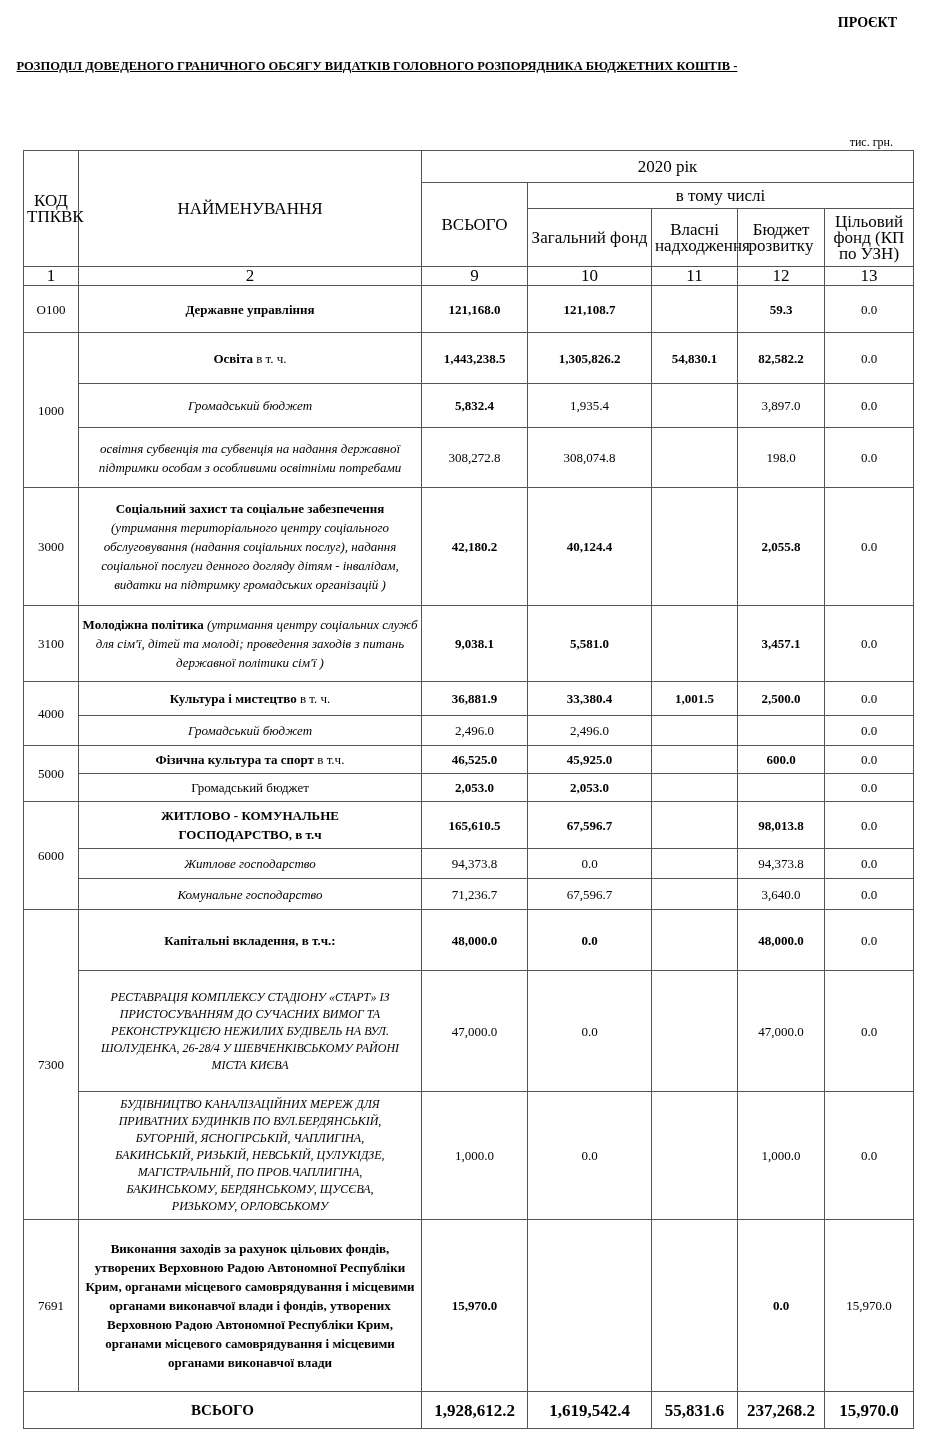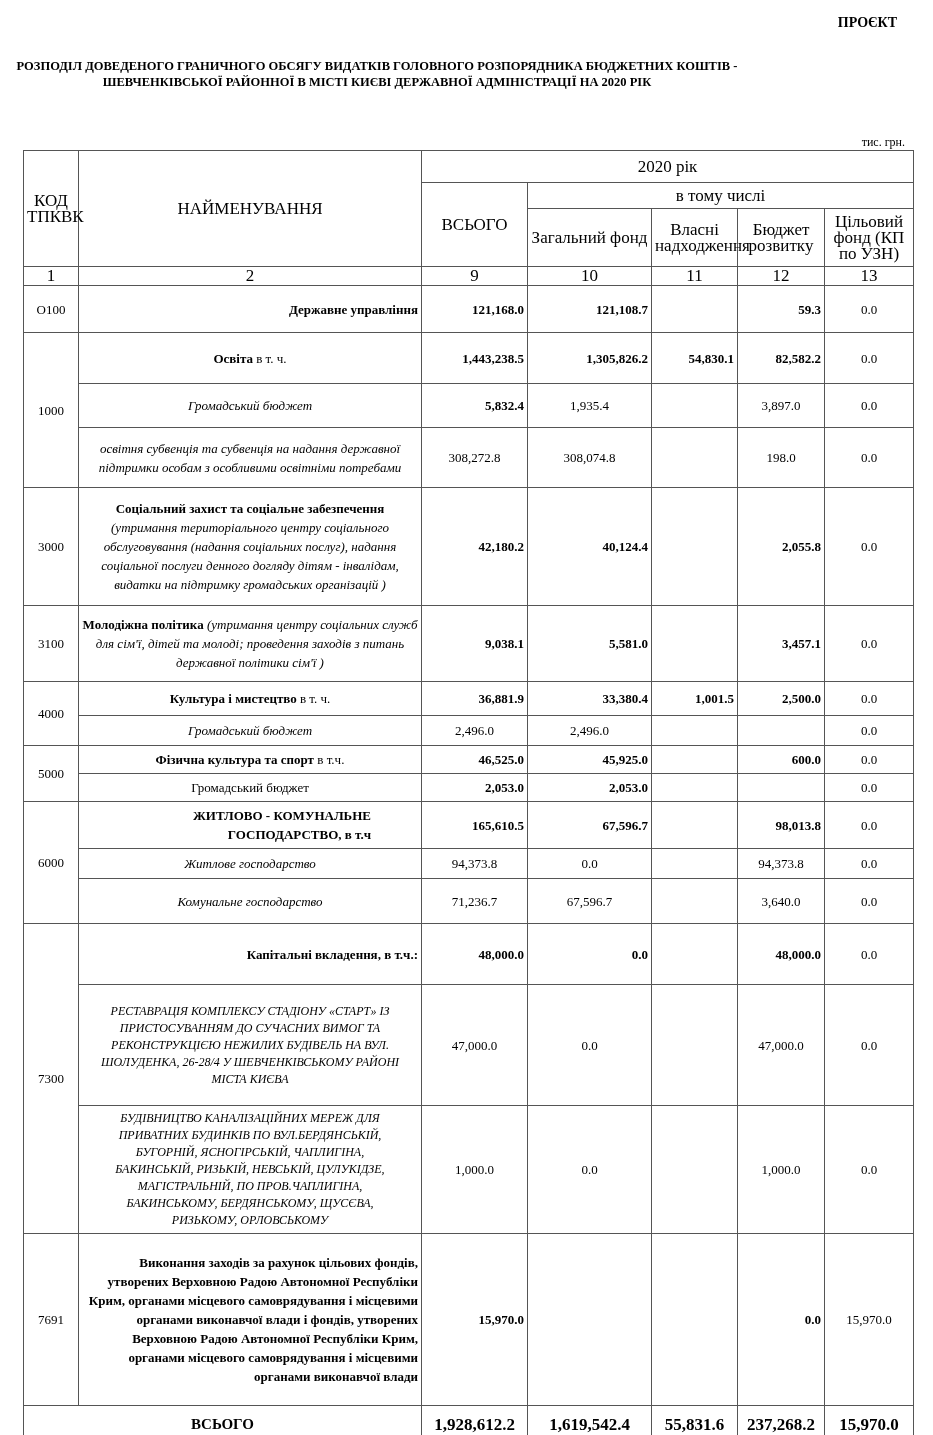--- a/index.html
+++ b/index.html
@@ -1,34 +1,33 @@
 <!DOCTYPE html>
 <html><head>
 <meta charset="utf-8">
 <style>
   html, body { margin:0; padding:0; background:#fff; }
   body { width:933px; height:1435px; position:relative; font-family:"Liberation Serif", serif; color:#000; }
   .project { position:absolute; top:15px; right:36px; font-weight:bold; font-size:14px; }
-  .title { position:absolute; top:58px; left:0; width:754px; text-align:center; font-weight:bold; font-size:12.5px; line-height:16px; }
-  .units { position:absolute; top:135px; right:28px; font-size:12px; }
+  .title { position:absolute; top:58px; left:0; width:754px; text-align:center; font-weight:bold; font-size:12.5px; line-height:16px;text-decoration:underline; }
+  .units { position:absolute; top:135px; right:40px; font-size:12px; }
   table { position:absolute; top:150px; left:23px; width:890px; border-collapse:collapse; table-layout:fixed; font-size:13px; }
   td { border:1px solid #555; text-align:center; vertical-align:middle; padding:1px 3px; line-height:19px; }
   .hdr td { font-size:17px; line-height:16px; }
-  .b { font-weight:bold;text-align:right; }
+  .b { font-weight:bold; }
   .i { font-style:italic; }
   .caps { font-size:12px; line-height:17px; }
   .tot td { font-weight:bold; font-size:17px; }
 </style>
 </head>
 <body>
 
 <div class="project">ПРОЄКТ</div>
 <div class="title">
   <div>РОЗПОДІЛ ДОВЕДЕНОГО ГРАНИЧНОГО ОБСЯГУ ВИДАТКІВ  ГОЛОВНОГО РОЗПОРЯДНИКА БЮДЖЕТНИХ КОШТІВ -</div>
-  <div>ШЕВЧЕНКІВСЬКОЇ РАЙОННОЇ В МІСТІ КИЄВІ ДЕРЖАВНОЇ  АДМІНІСТРАЦІЇ НА 2020 РІК</div>
 </div>
 <div class="units">тис. грн.</div>
 
 <table>
   <colgroup>
     <col style="width:55px">
       <col style="width:343px">
       <col style="width:106px">
       <col style="width:124px">
       <col style="width:86px">
@@ -163,21 +162,21 @@
     <td>0.0</td>
   </tr>
   <tr style="height:30px">
     <td class="i">Житлове господарство</td>
     <td>94,373.8</td>
     <td>0.0</td>
     <td></td>
     <td>94,373.8</td>
     <td>0.0</td>
   </tr>
-  <tr style="height:45px">
+  <tr style="height:31px">
     <td class="i">Комунальне господарство</td>
     <td>71,236.7</td>
     <td>67,596.7</td>
     <td></td>
     <td>3,640.0</td>
     <td>0.0</td>
   </tr>
 
   <tr style="height:61px">
     <td rowspan="3">7300</td>

